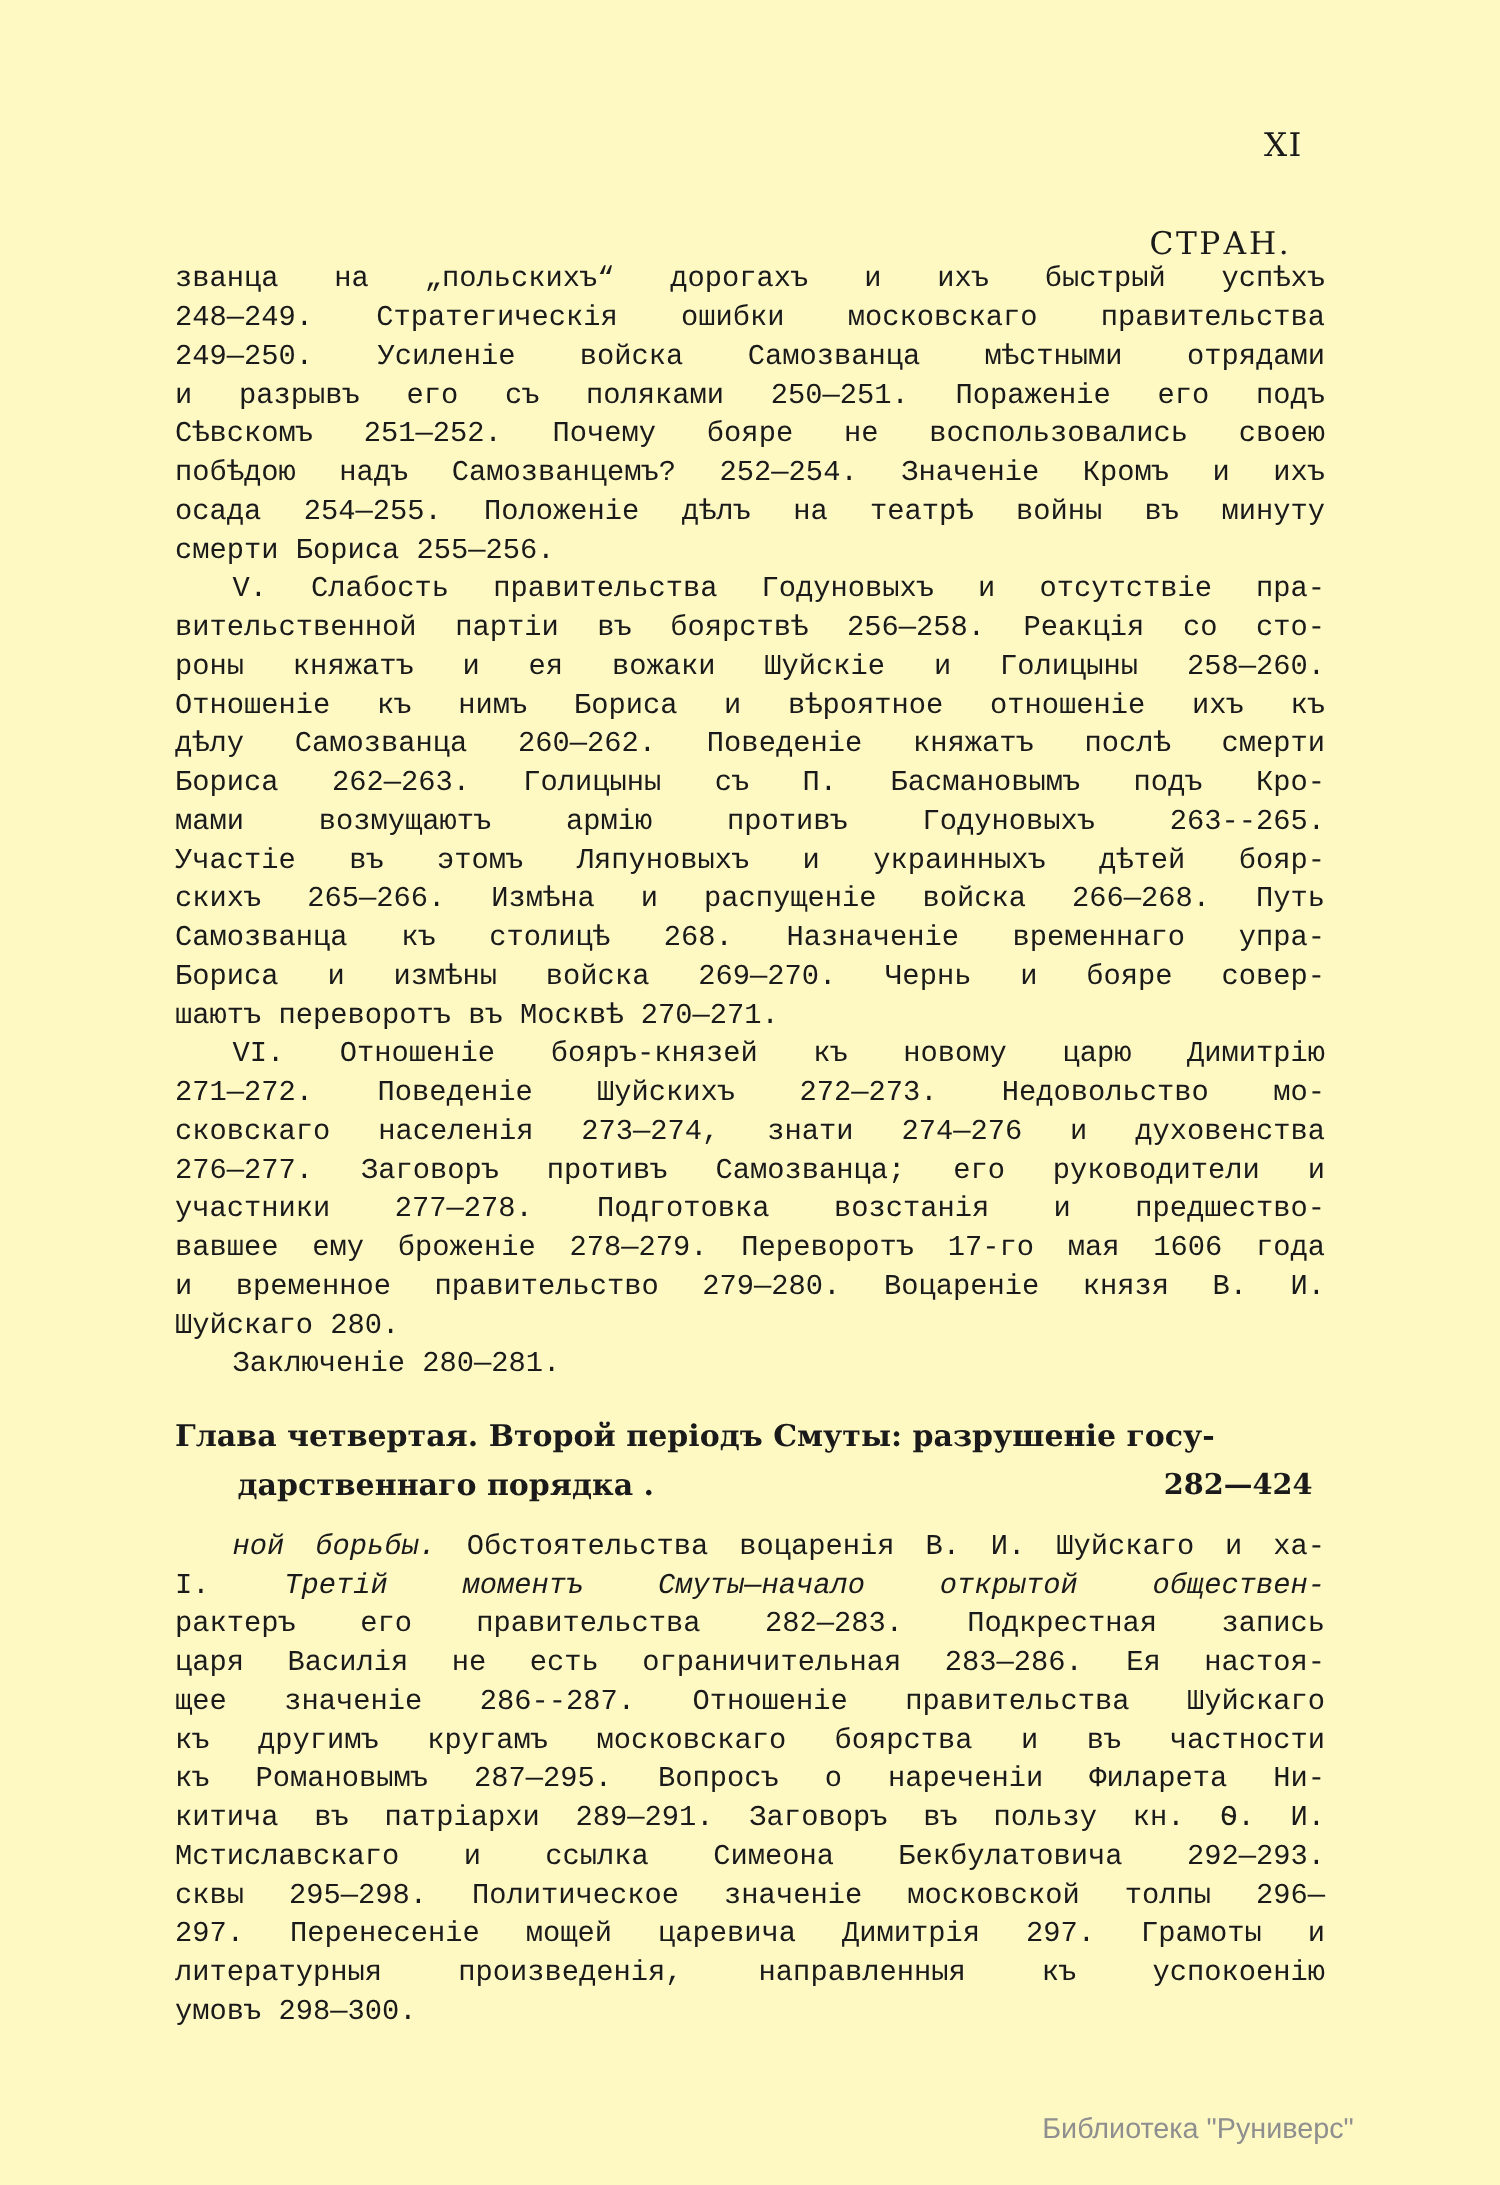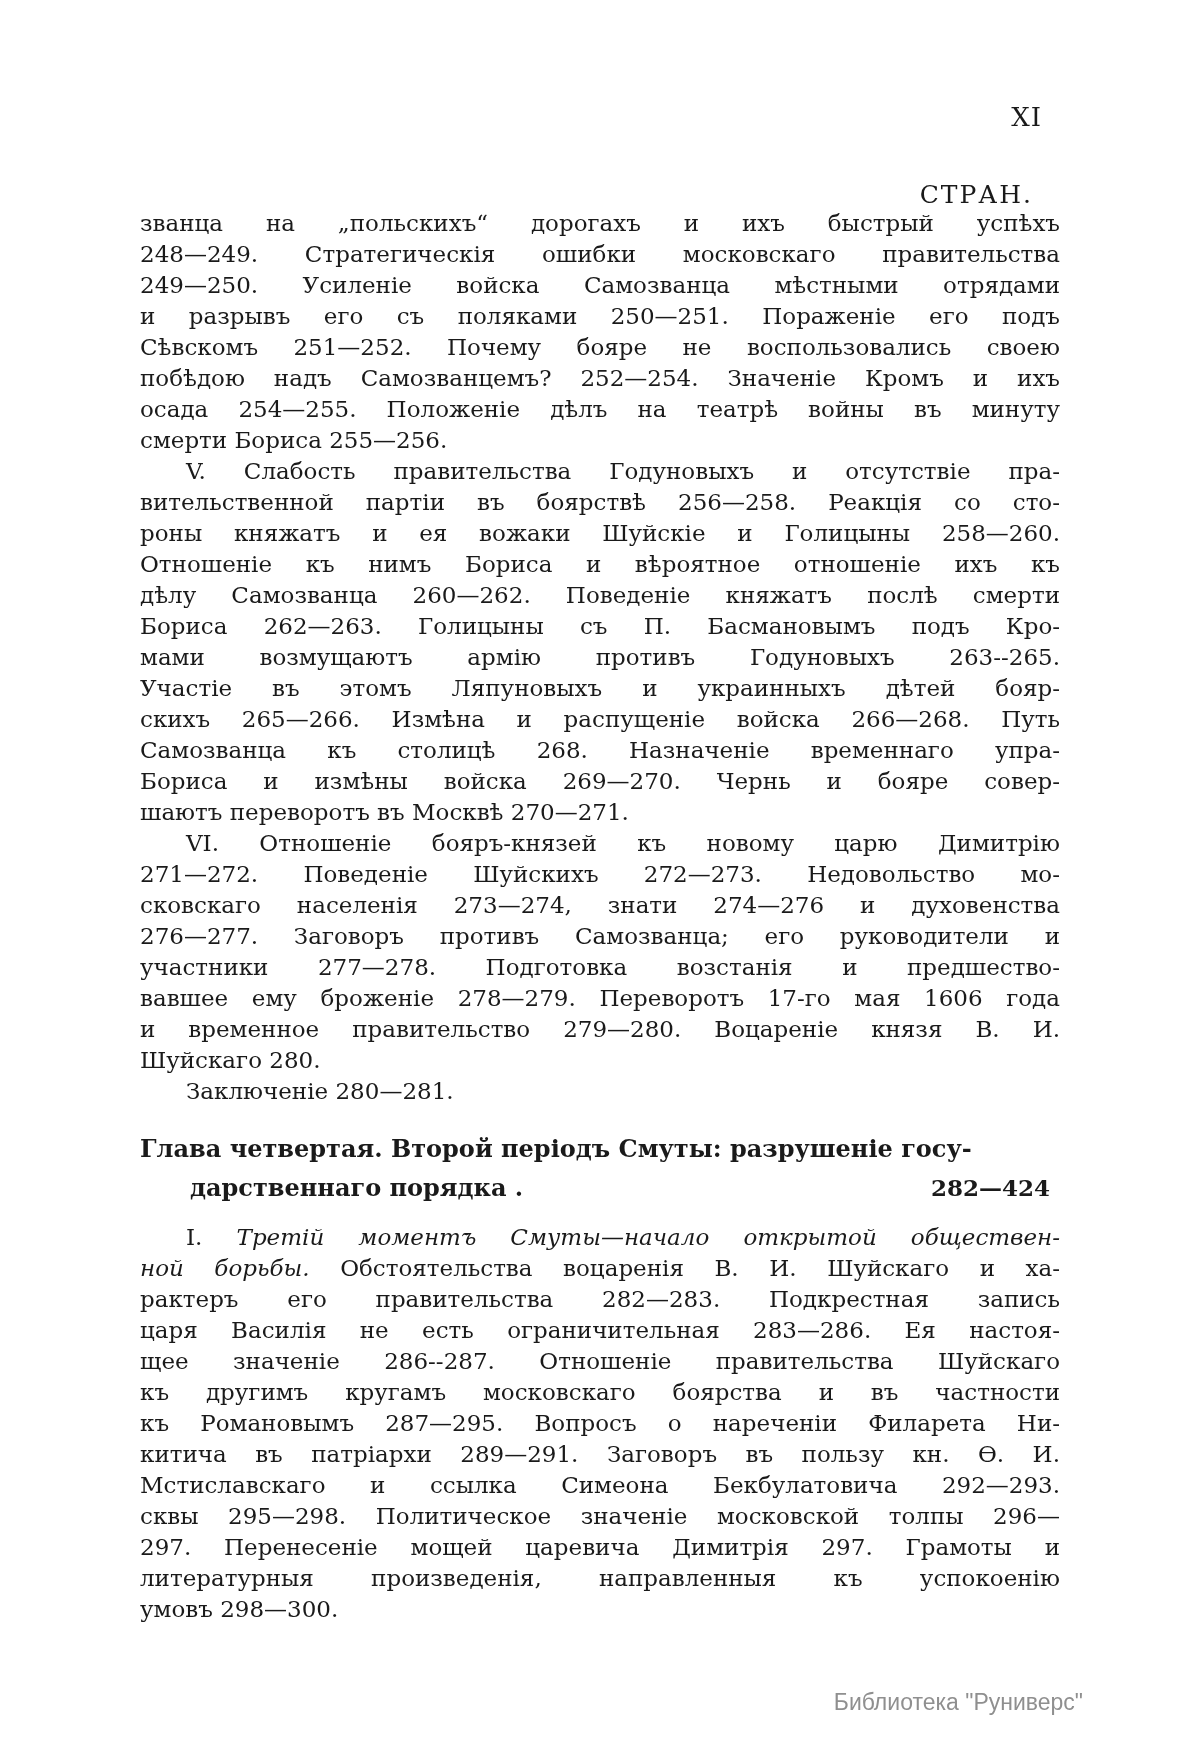--- a/index.html
+++ b/index.html
@@ -1,38 +1,38 @@
 <!DOCTYPE html>
 <html lang="ru"><head>
 <meta charset="utf-8">
 <style>
   html,body{margin:0;padding:0;background:#d9d9d9;}
   .page{
     position:relative;
     width:1200px;height:1748px;
     margin:0 auto;
-    background:#ffffff;
+    background:#fef9c3;
     overflow:hidden;
     font-family:"DejaVu Serif",serif;
     color:#1a1a1a;
   }
   .page-number{
     position:absolute;top:102px;right:158px;
     font-size:26px;letter-spacing:1px;
   }
   .col-header{
     position:absolute;top:180px;right:167px;
     font-size:25px;letter-spacing:2px;
   }
   .text-block{
     position:absolute;left:140px;top:208px;width:920px;
     font-size:23px;line-height:31px;
   }
   .para{margin:0;}
-  .line{text-align:justify;text-align-last:justify;}
+  .line{text-align:justify;text-align-last:justify;font-family:Liberation Mono, monospace;}
   .line.last{text-align:right;text-align-last:left;}
   .para.indent .line:first-child{text-indent:46px;}
   .it{font-style:italic;}
   .chapter-heading{
     margin:22px 0 15px 0;
     font-weight:bold;font-size:24px;line-height:39px;
   }
   .ch-row{position:relative;}
   .ch-line2{margin-left:50px;}
   .ch-pages{
@@ -99,22 +99,22 @@
 
     <div class="chapter-heading">
       <div class="ch-line1">Глава четвертая. Второй періодъ Смуты: разрушеніе госу-</div>
       <div class="ch-row">
         <span class="ch-line2">дарственнаго порядка .</span>
         <span class="ch-pages">282—424</span>
       </div>
     </div>
 
     <div class="para indent">
+        <div class="line"><span class="it">ной борьбы.</span><span> Обстоятельства воцаренія В. И. Шуйскаго и ха-</span></div>
         <div class="line"><span>I. </span><span class="it">Третій моментъ Смуты—начало открытой обществен-</span></div>
-        <div class="line"><span class="it">ной борьбы.</span><span> Обстоятельства воцаренія В. И. Шуйскаго и ха-</span></div>
         <div class="line">рактеръ его правительства 282—283. Подкрестная запись</div>
         <div class="line">царя Василія не есть ограничительная 283—286. Ея настоя-</div>
         <div class="line">щее значеніе 286--287. Отношеніе правительства Шуйскаго</div>
         <div class="line">къ другимъ кругамъ московскаго боярства и въ частности</div>
         <div class="line">къ Романовымъ 287—295. Вопросъ о нареченіи Филарета Ни-</div>
         <div class="line">китича въ патріархи 289—291. Заговоръ въ пользу кн. Ѳ. И.</div>
         <div class="line">Мстиславскаго и ссылка Симеона Бекбулатовича 292—293.</div>
         <div class="line">сквы 295—298. Политическое значеніе московской толпы 296—</div>
         <div class="line">297. Перенесеніе мощей царевича Димитрія 297. Грамоты и</div>
         <div class="line">литературныя произведенія, направленныя къ успокоенію</div>

